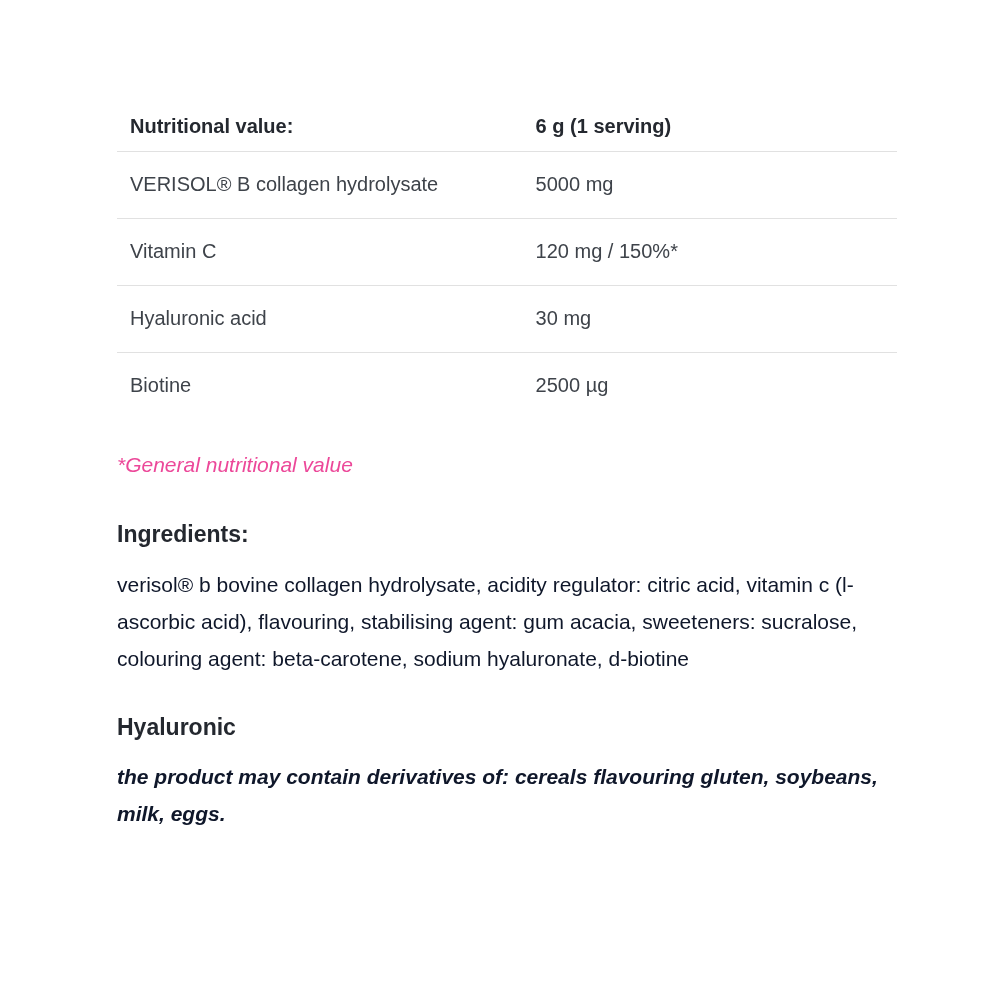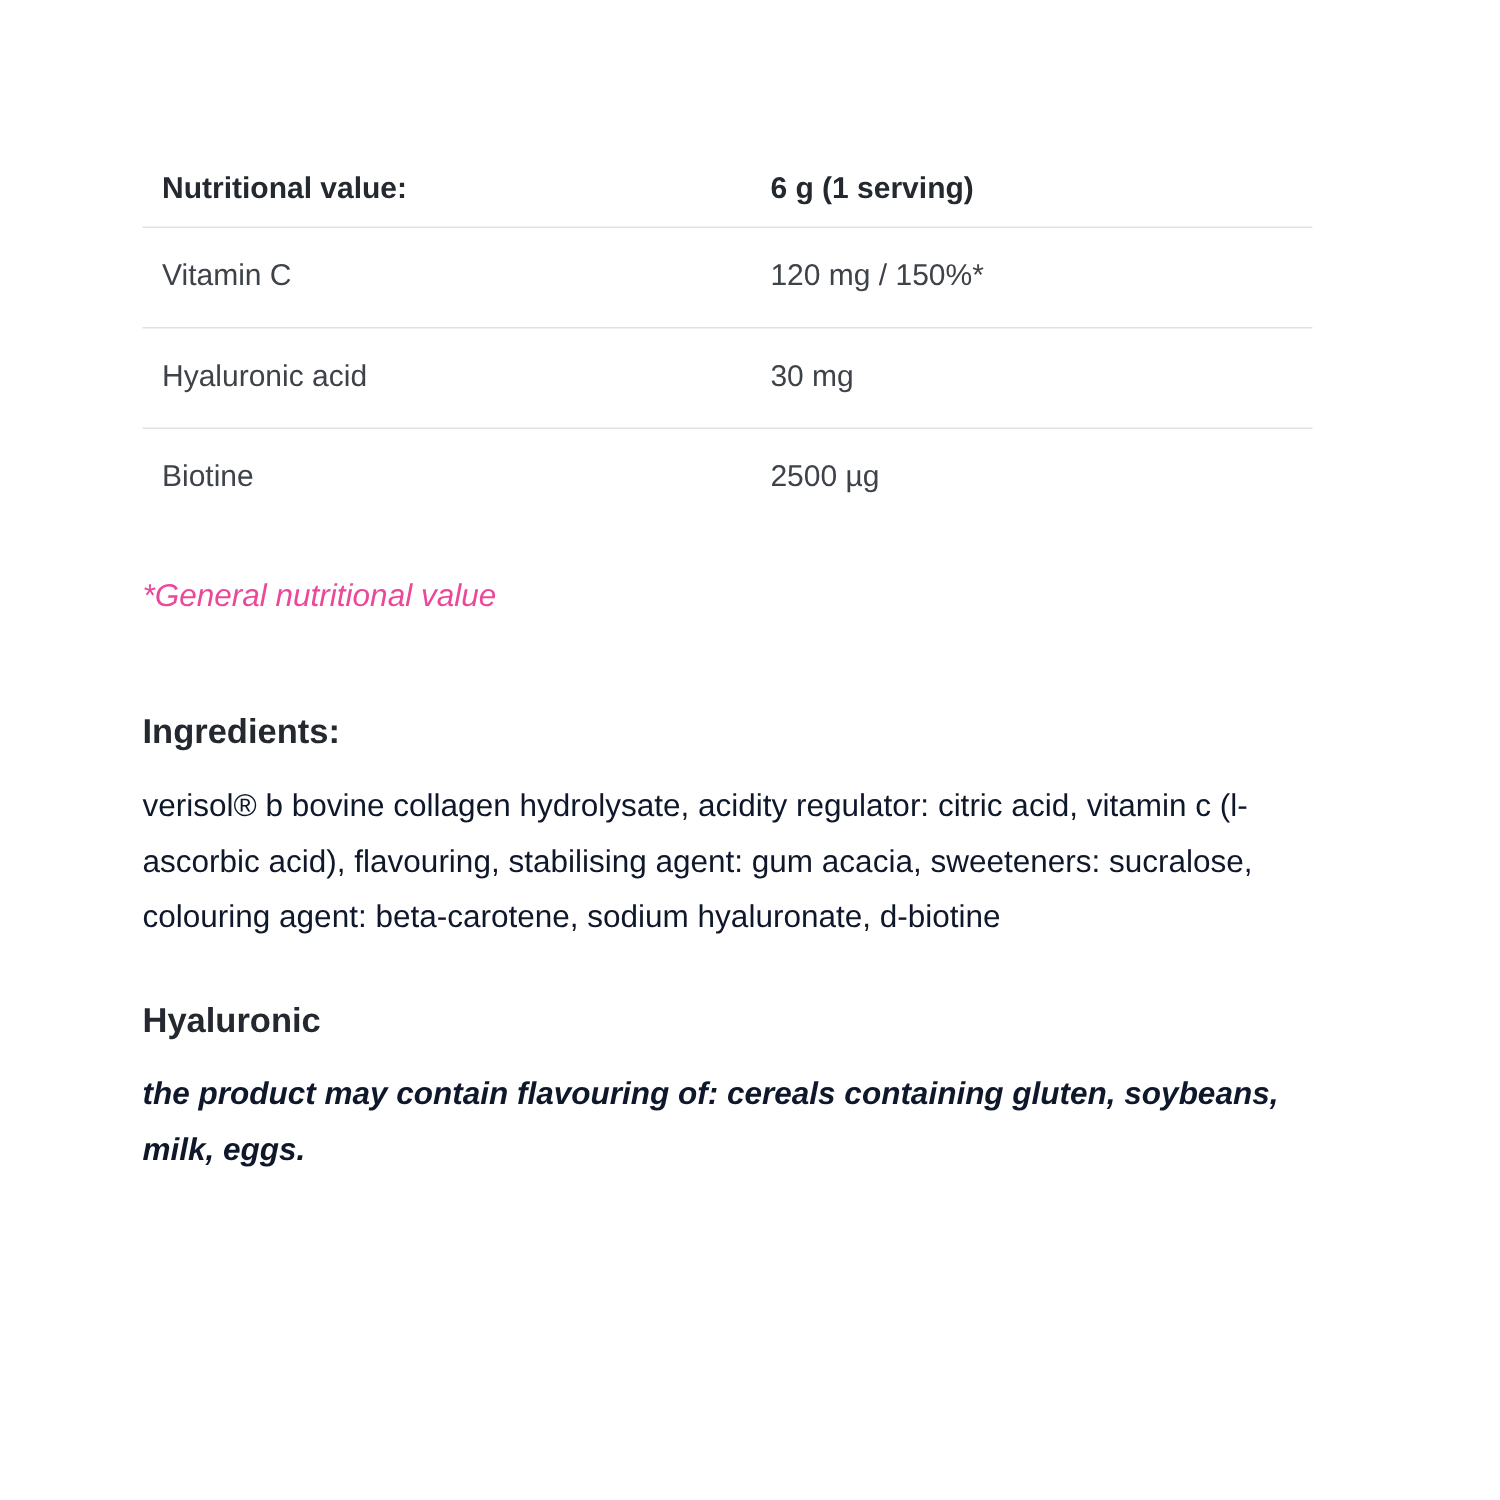--- a/index.html
+++ b/index.html
@@ -4,21 +4,21 @@
 <style>
   * { margin: 0; padding: 0; box-sizing: border-box; }
   html, body {
     width: 1000px;
     height: 1000px;
     background: #ffffff;
     font-family: "Liberation Sans", "DejaVu Sans", sans-serif;
   }
   .panel {
     position: absolute;
-    left: 95px;
+    left: 117px;
     top: 105px;
     width: 780px;
     color: #3e434a;
   }
   
   .ntable { width: 100%; }
   .trow {
     display: flex;
     align-items: center;
     border-bottom: 1px solid #e1e1e1;
@@ -40,21 +40,21 @@
   
   .footnote {
     margin-top: 32px;
     font-style: italic;
     font-size: 21px;
     line-height: 27px;
     color: #ec4899;
   }
   
   .section-heading {
-    margin-top: 62px;
+    margin-top: 42px;
     font-weight: bold;
     font-size: 23px;
     line-height: 29px;
     color: #24282f;
   }
   .body-text {
     margin-top: 17px;
     font-size: 21px;
     line-height: 37px;
     color: #0f172a;
@@ -71,20 +71,24 @@
 
 <div class="panel">
 
   <div class="ntable">
 
     <div class="trow head">
       <div class="cell c1">Nutritional value:</div>
       <div class="cell c2">6 g (1 serving)</div>
     </div>
 
+    <div class="trow">
+      <div class="cell c1">VERISOL® B collagen hydrolysate</div>
+      <div class="cell c2">5000 mg</div>
+    </div>
 
     <div class="trow">
       <div class="cell c1">Vitamin C</div>
       <div class="cell c2">120 mg / 150%*</div>
     </div>
 
     <div class="trow">
       <div class="cell c1">Hyaluronic acid</div>
       <div class="cell c2">30 mg</div>
     </div>
@@ -97,15 +101,15 @@
   </div>
 
   <div class="footnote">*General nutritional value</div>
 
   <div class="section-heading">Ingredients:</div>
 
   <div class="body-text">verisol® b bovine collagen hydrolysate, acidity regulator: citric acid, vitamin c (l-ascorbic acid), flavouring, stabilising agent: gum acacia, sweeteners: sucralose, colouring agent: beta-carotene, sodium hyaluronate, d-biotine</div>
 
   <div class="section-heading allergens-heading">Hyaluronic</div>
 
-  <div class="body-text allergens-text">the product may contain flavouring of: cereals containing gluten, soybeans, milk, eggs.</div>
+  <div class="body-text allergens-text">the product may contain derivatives of: cereals flavouring gluten, soybeans, milk, eggs.</div>
 
 </div>
 
 </body></html>

